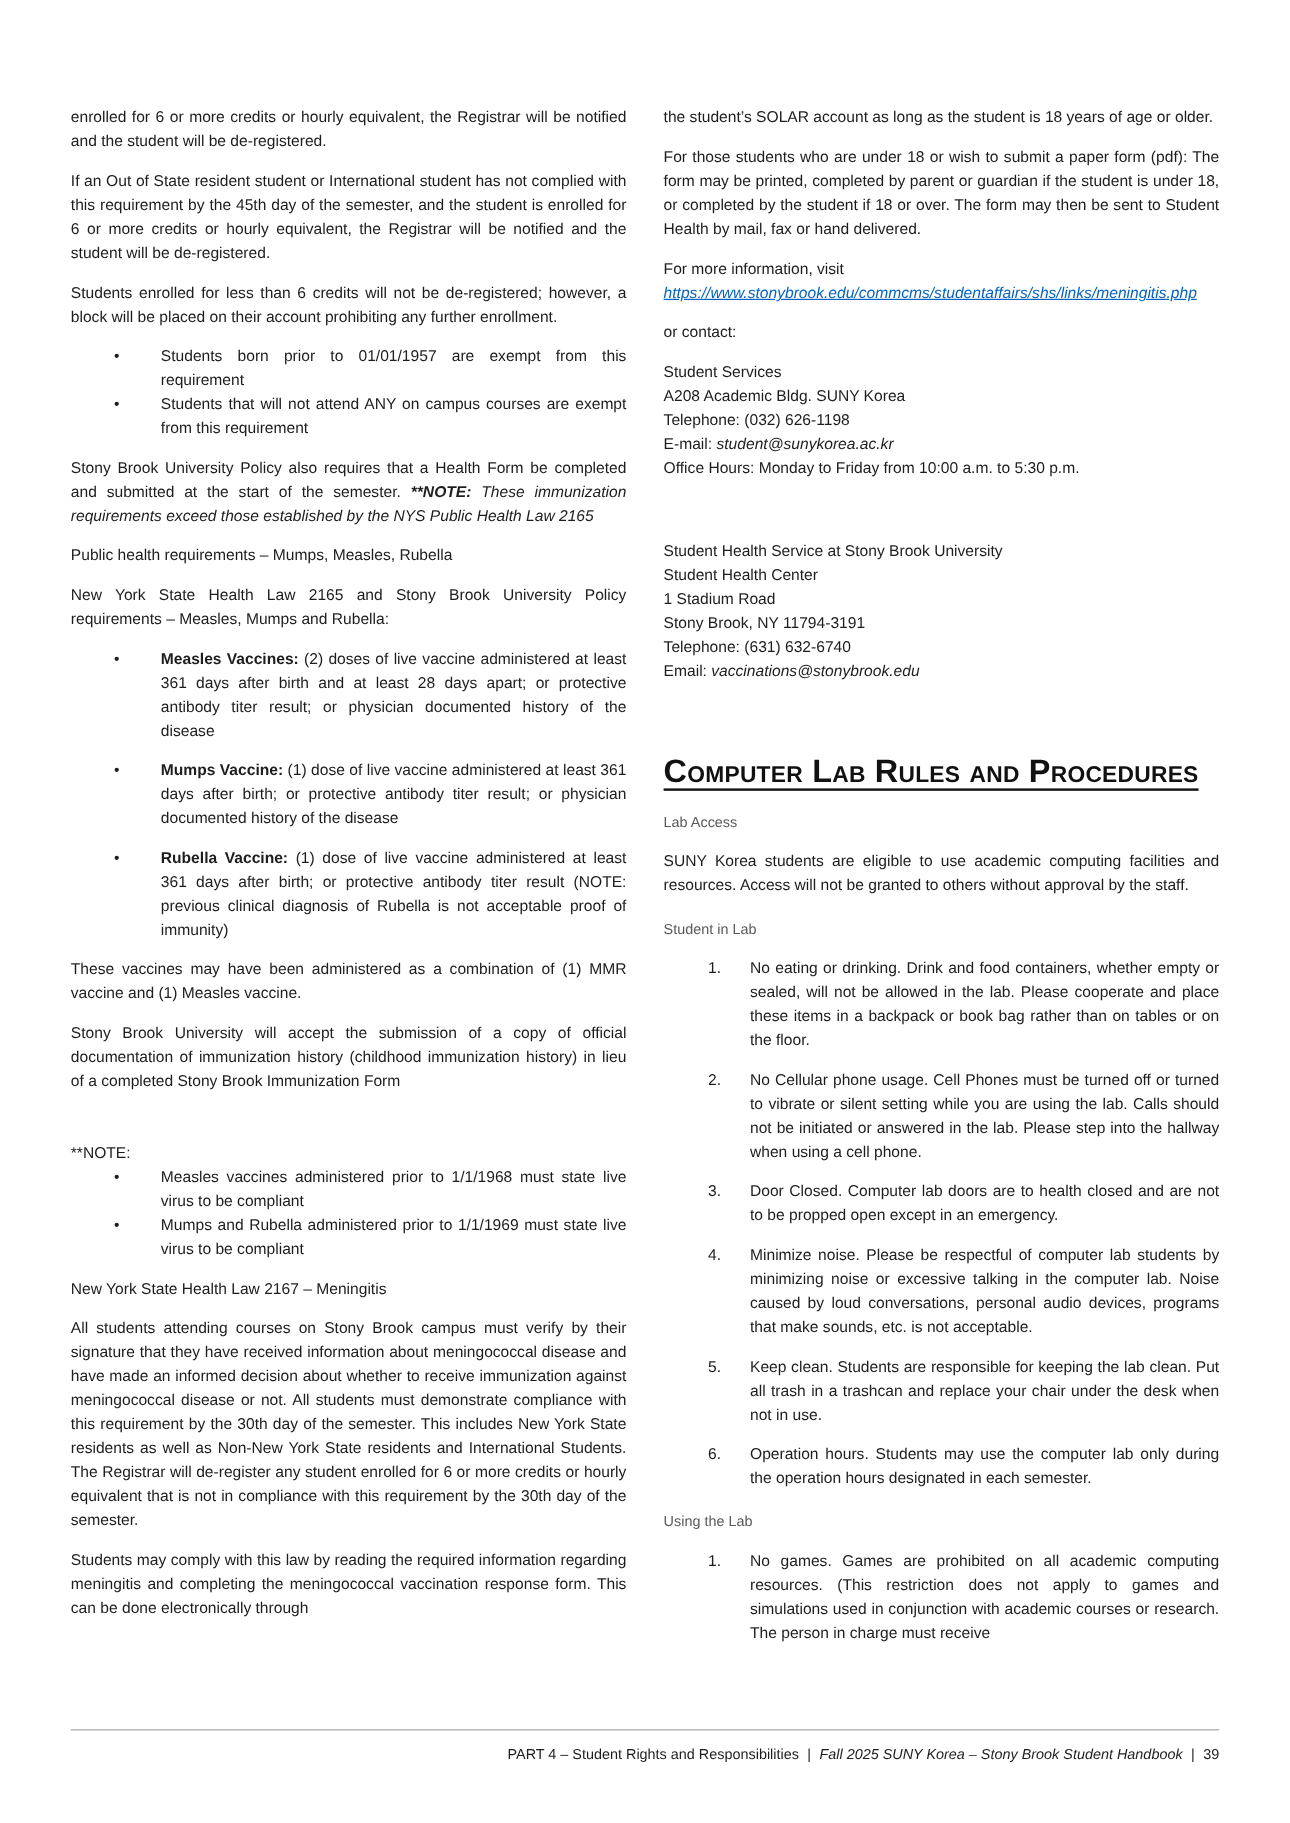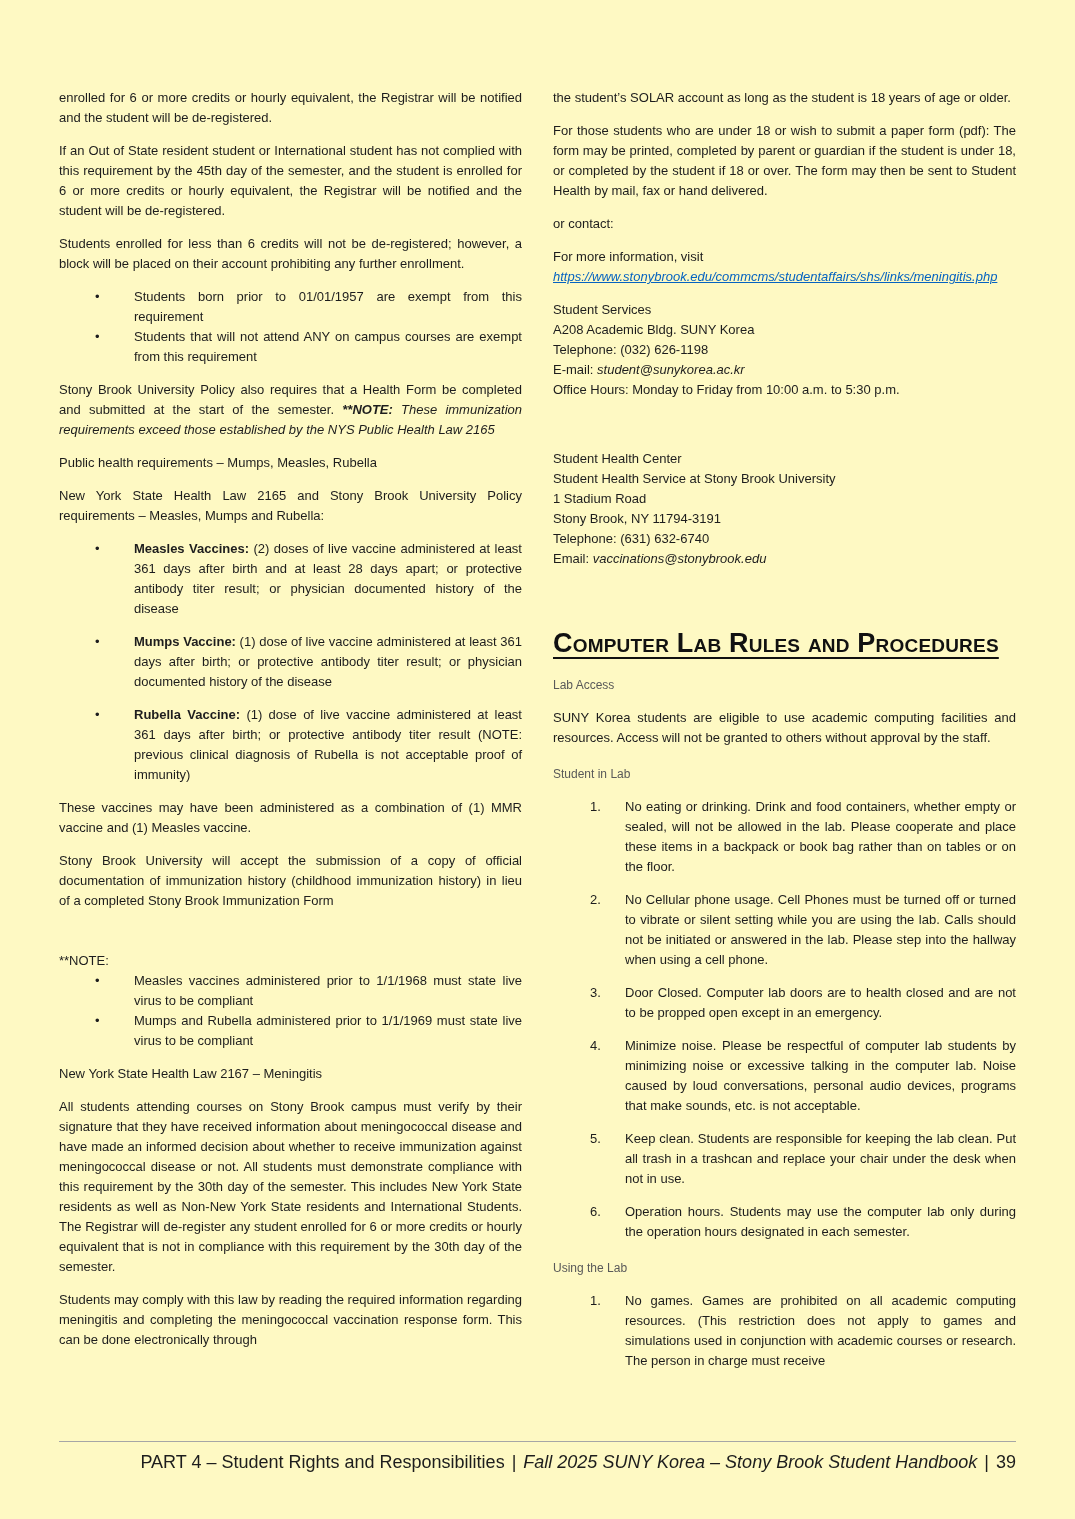--- a/index.html
+++ b/index.html
@@ -1,20 +1,20 @@
 <!DOCTYPE html>
 <html><head>
 <meta charset="utf-8">
 <style>
   * { margin:0; padding:0; box-sizing:border-box; }
   html,body { background:#e8e8e8; }
   .page {
     position:relative;
     width:1075px; height:1519px;
-    background:#fef9c3;
+    background:#ffffff;
     font-family:"Liberation Sans", sans-serif;
     color:#1d1d1d;
     overflow:hidden;
     margin:0 auto;
   }
   .columns {
     position:absolute;
     top:88px; left:59px; right:59px;
     display:flex; gap:31px;
   }
@@ -60,21 +60,21 @@
   .subhead {
     font-size:12px; line-height:20px;
     color:#595959;
     margin:16px 0 13px 0;
   }
   .footer {
     position:absolute;
     left:59px; right:59px; top:1441px;
     border-top:1px solid #a6a6a6;
     padding-top:11px;
-    font-size:18px; line-height:19px;
+    font-size:12px; line-height:19px;
     text-align:right;
     color:#1d1d1d;
   }
   .fsep { padding:0 7px; }
 </style>
 </head>
 <body>
 
 <div class="page">
   <div class="columns">
@@ -114,35 +114,35 @@
       <p class="para noj underline-head">New York State Health Law 2167 – Meningitis</p>
 
       <p class="para">All students attending courses on Stony Brook campus must verify by their signature that they have received information about meningococcal disease and have made an informed decision about whether to receive immunization against meningococcal disease or not. All students must demonstrate compliance with this requirement by the 30th day of the semester.  This includes New York State residents as well as Non-New York State residents and International Students.  The Registrar will de-register any student enrolled for 6 or more credits or hourly equivalent that is not in compliance with this requirement by the 30th day of the semester.</p>
       <p class="para">Students may comply with this law by reading the required information regarding meningitis and completing the meningococcal vaccination response form.  This can be done electronically through</p>
     </div>
 
     <div class="col">
       <p class="para">the student’s SOLAR account as long as the student is 18 years of age or older.</p>
       <p class="para">For those students who are under 18 or wish to submit a paper form (pdf): The form may be printed, completed by parent or guardian if the student is under 18, or completed by the student if 18 or over. The form may then be sent to Student Health by mail, fax or hand delivered.</p>
 
+      <p class="para noj"><span>For more information, visit</span><a class="link">https://www.stonybrook.edu/commcms/studentaffairs/shs/links/meningitis.php</a></p>
+
       <p class="para noj">or contact:</p>
-
-      <p class="para noj"><span>For more information, visit</span><a class="link">https://www.stonybrook.edu/commcms/studentaffairs/shs/links/meningitis.php</a></p>
 
       <div class="contact gap-after">
         <div>Student Services</div>
         <div>A208 Academic Bldg. SUNY Korea</div>
         <div>Telephone: (032) 626-1198</div>
         <div><span>E-mail: </span><span class="i">student@sunykorea.ac.kr</span></div>
         <div>Office Hours: Monday to Friday from 10:00 a.m. to 5:30 p.m.</div>
       </div>
 
       <div class="contact">
+        <div>Student Health Service at Stony Brook University</div>
         <div>Student Health Center</div>
-        <div>Student Health Service at Stony Brook University</div>
         <div>1 Stadium Road</div>
         <div>Stony Brook, NY 11794-3191</div>
         <div>Telephone: (631) 632-6740</div>
         <div><span>Email: </span><span class="i">vaccinations@stonybrook.edu</span></div>
       </div>
 
       <h2 class="section-head">Computer Lab Rules and Procedures</h2>
 
       <p class="subhead">Lab Access</p>
       <p class="para">SUNY Korea students are eligible to use academic computing facilities and resources. Access will not be granted to others without approval by the staff.</p>

